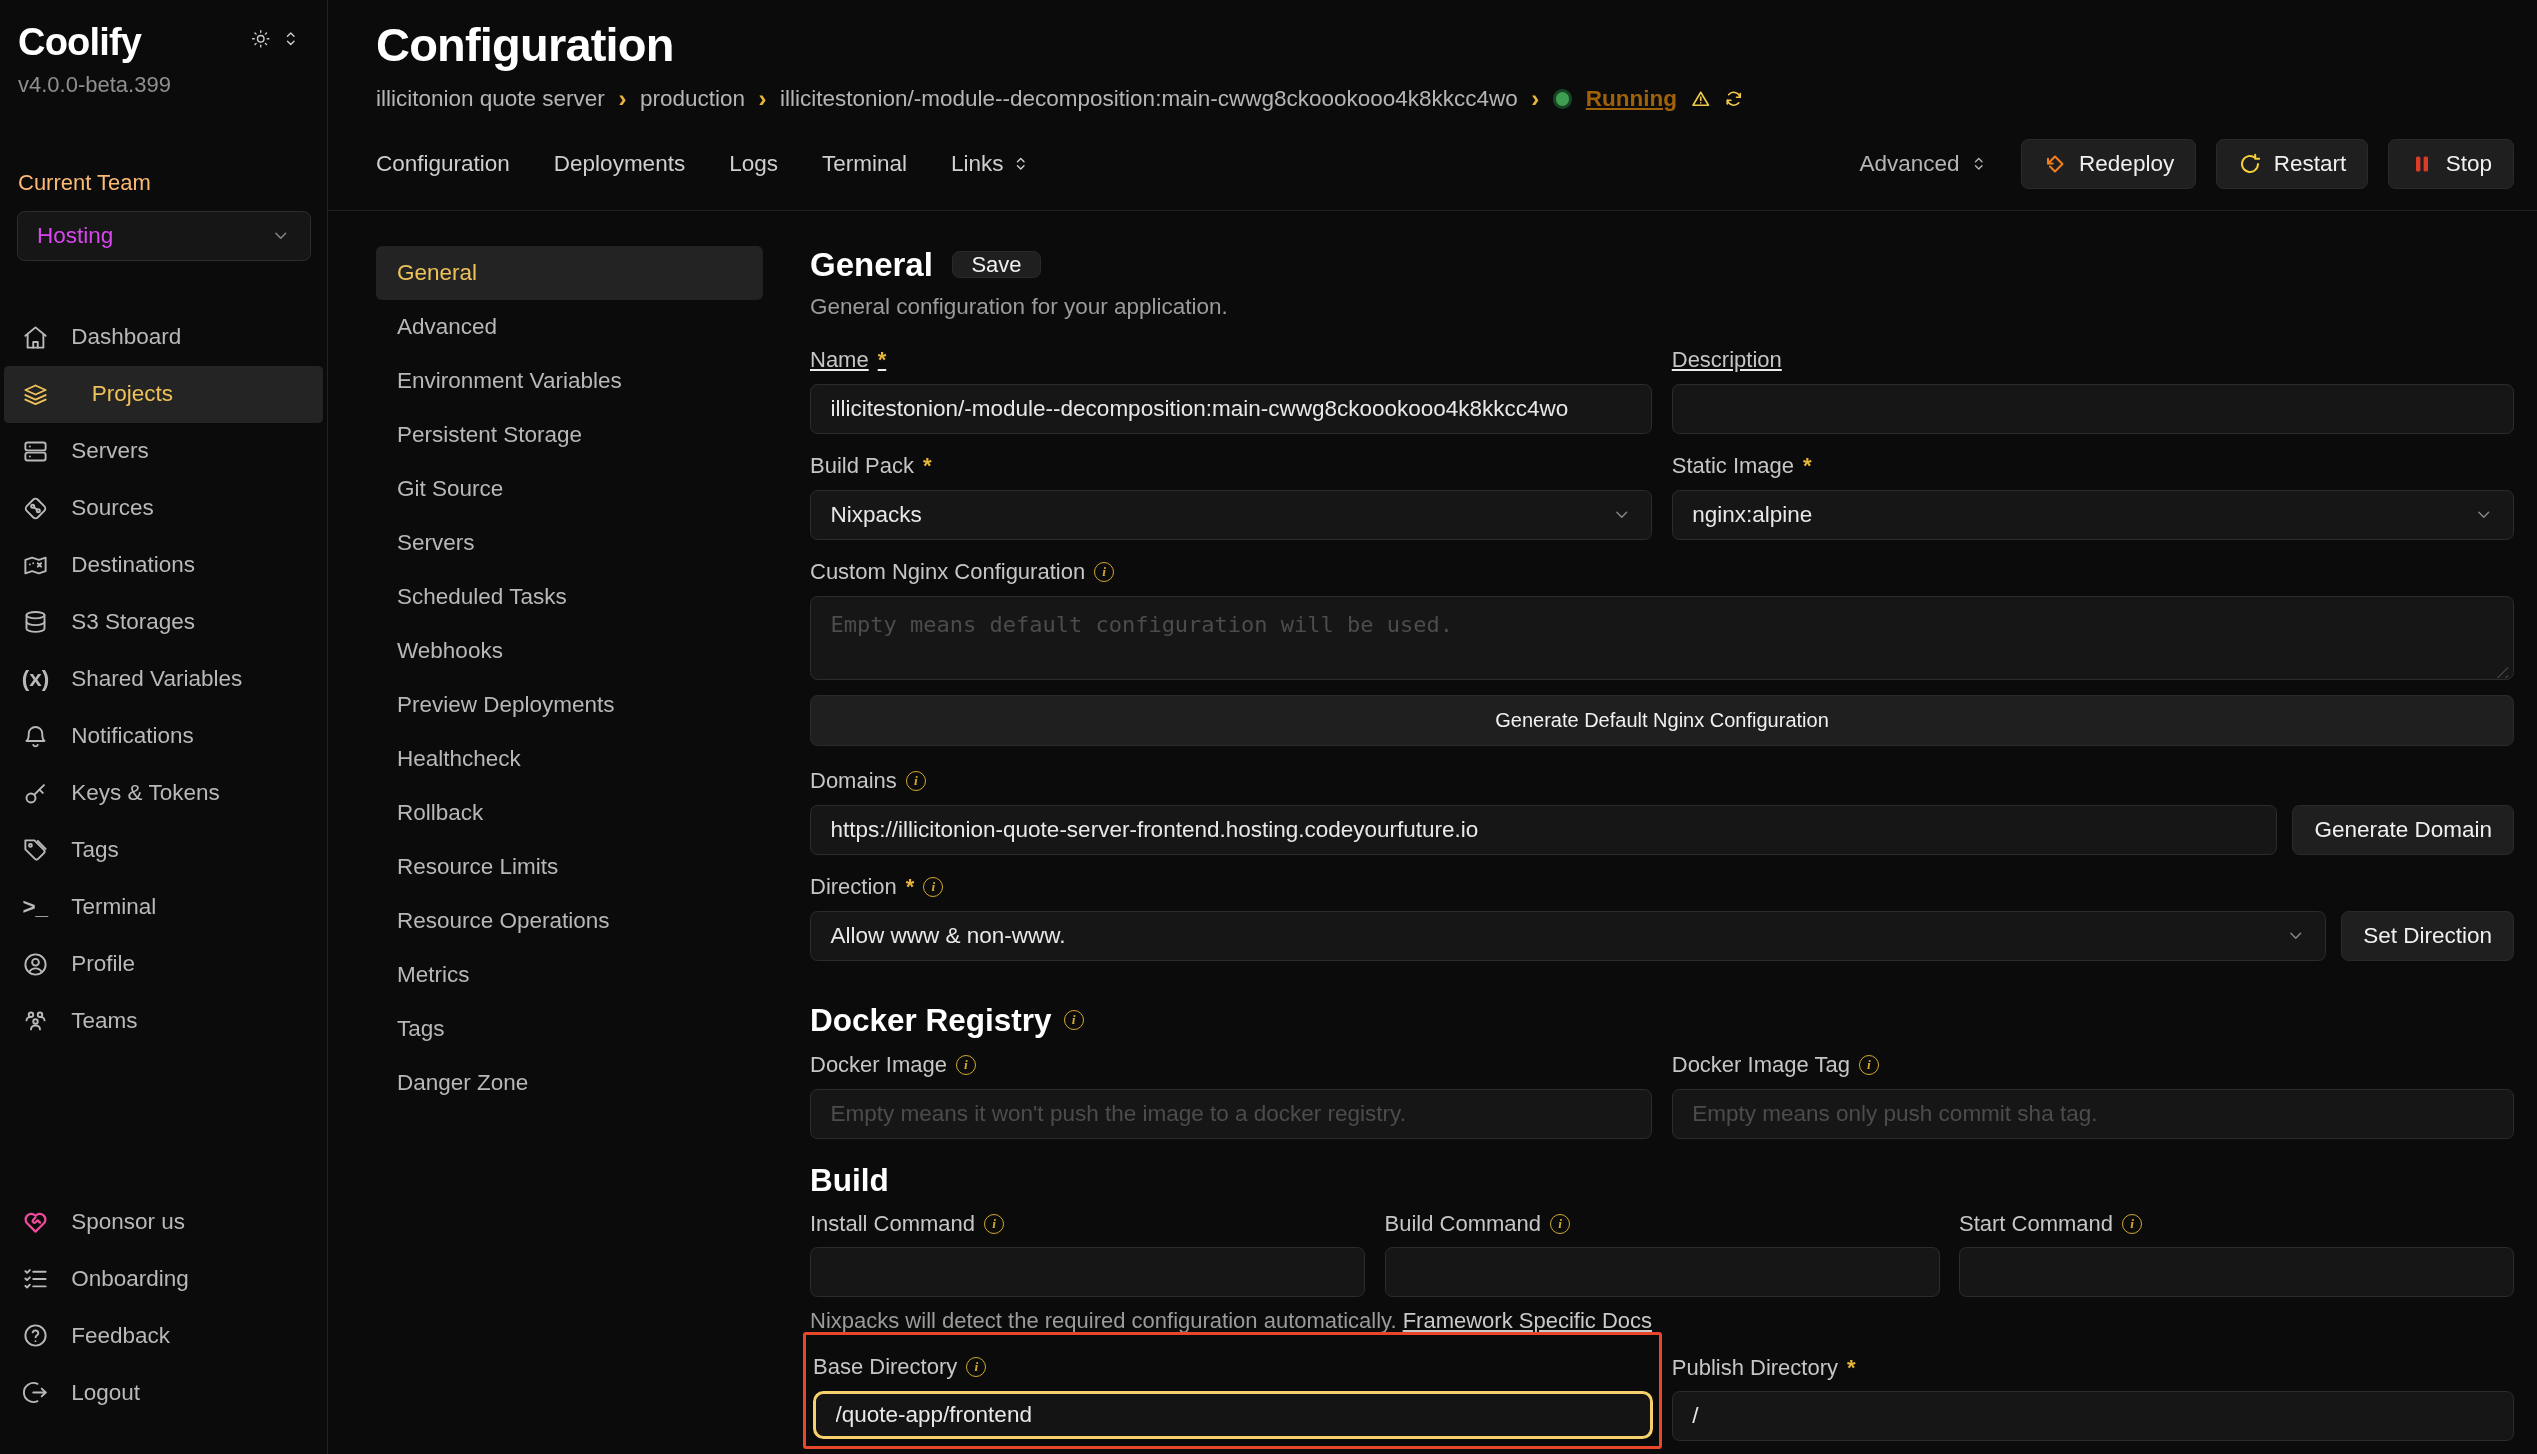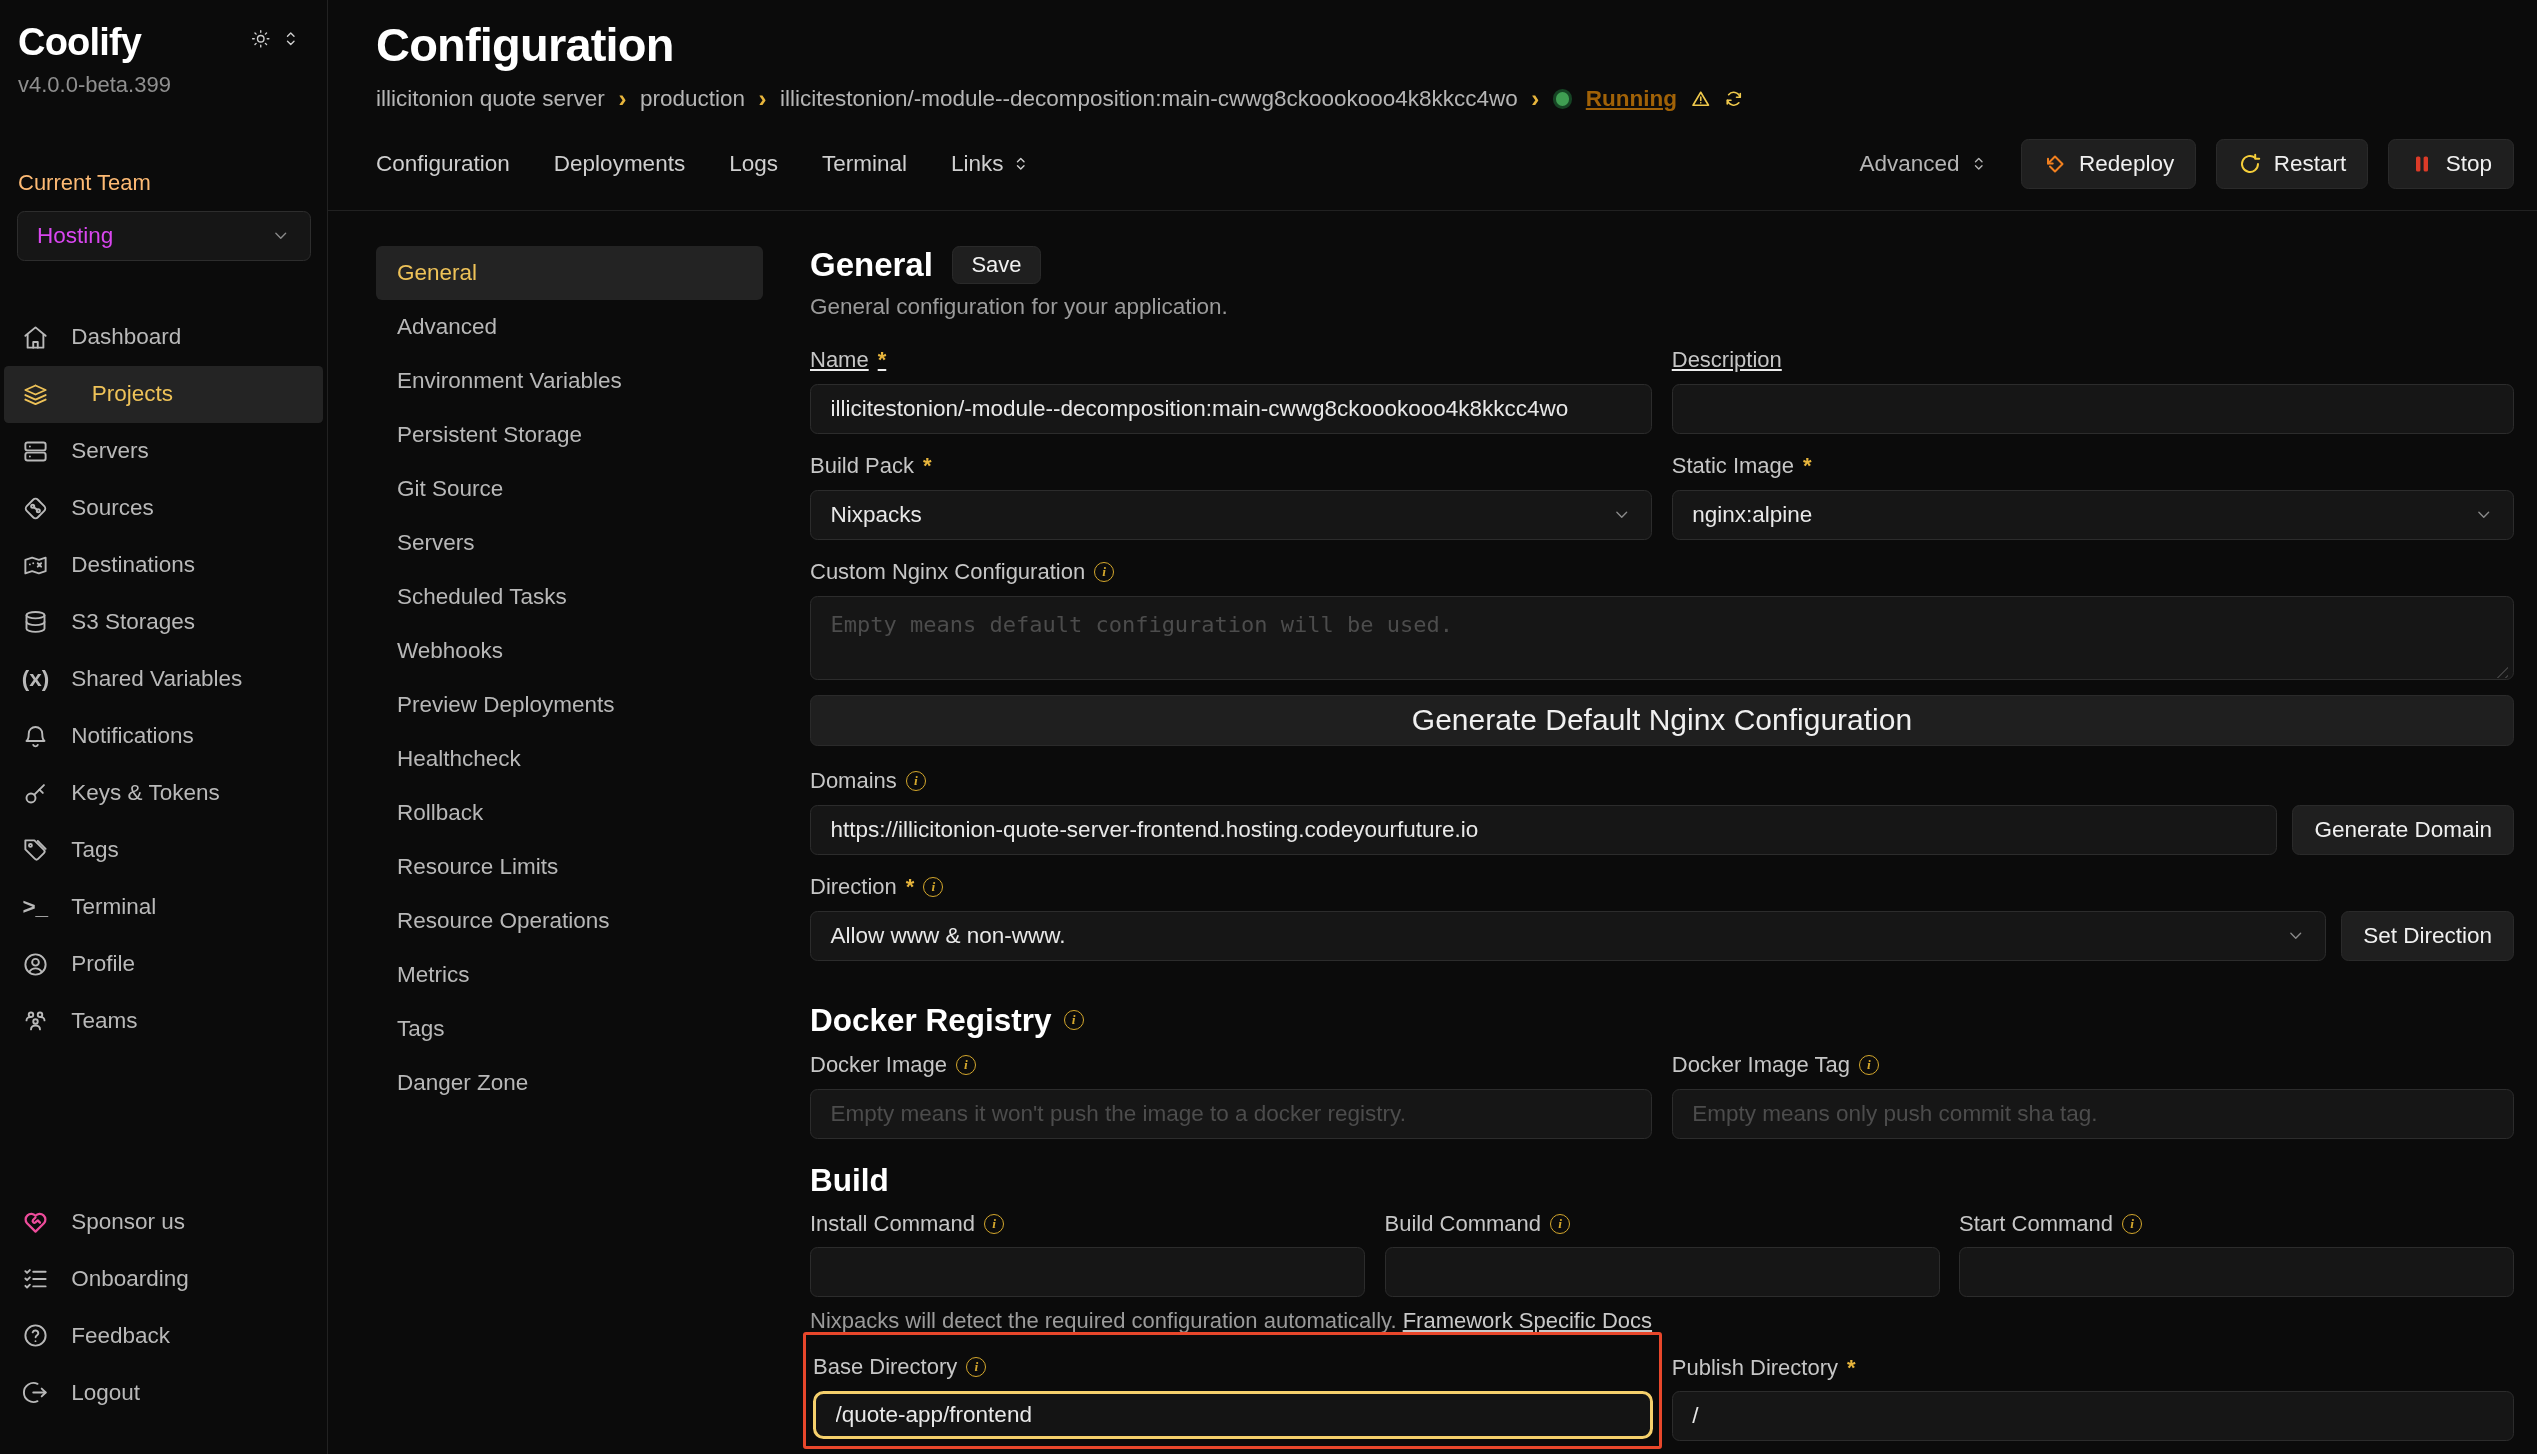--- a/index.html
+++ b/index.html
@@ -72,21 +72,21 @@
   .btn .icon { width:24px; height:24px; }
 
   .content { flex:1; display:flex; padding:35px 24px 0 48px; overflow:hidden; }
   .subnav { width:387px; flex:none; display:flex; flex-direction:column; }
   .subnav-item { height:54px; display:flex; align-items:center; padding:0 21px; color:#b8b8b8; border-radius:6px; cursor:pointer; }
   .subnav-item.active { background:#232323; color:#eec258; }
 
   .form { flex:1; margin-left:47px; position:relative; }
   .sec-head { display:flex; align-items:center; gap:19.5px; }
   .sec-title { font-size:33px; font-weight:700; color:#fff; }
-  .save-btn { height:38px; padding:8px 18px; font-size:22px; }
+  .save-btn { height:27px; padding:8px 18px; font-size:22px; }
   .subtitle { color:#9b9b9b; margin-top:10.5px; }
 
   .grid2 { display:grid; grid-template-columns:1fr 1fr; column-gap:19.5px; }
   .grid3 { display:grid; grid-template-columns:1fr 1fr 1fr; column-gap:19.5px; }
   .field-label { display:flex; align-items:center; gap:9px; color:#c6c6c6; font-size:22px; margin-bottom:10.5px; }
   .req { color:#e7b53c; font-weight:700; }
   .info {
     width:20px;height:20px;border:1.5px solid #d4a72c;border-radius:50%;
     color:#d4a72c;font-size:13.5px;font-weight:700;
     display:inline-flex;align-items:center;justify-content:center;
@@ -99,21 +99,21 @@
   }
   .inp::placeholder { color:#4c4c4c; }
   .sel { display:flex; align-items:center; justify-content:space-between; cursor:pointer; }
   .chev { color:#8a8a8a; }
   .txt { height:84px; padding:15px 19.5px; resize:none; }
   .txt::placeholder { font-family:"DejaVu Sans Mono", monospace; color:#4c4c4c; font-size:22px; }
   .txt-wrap { position:relative; }
   .resize-handle { position:absolute; right:6px; bottom:7.5px; width:12px; height:12px;
      background:repeating-linear-gradient(135deg, transparent 0 3.8px, #3c3c3c 3.8px 5.3px);
      clip-path:polygon(100% 0, 100% 100%, 0 100%); }
-  .wide-btn { width:100%; height:51px; justify-content:center; font-size:30px; }
+  .wide-btn { width:100%; height:51px; justify-content:center; font-size:20px; }
   .inline-row { display:flex; gap:15px; }
   .inline-row .sel, .inline-row .inp { flex:1; }
   .side-btn { flex:none; white-space:nowrap; }
   .h2 { font-size:31.5px; font-weight:700; color:#fff; display:flex; align-items:center; gap:12px; }
   .note { color:#9b9b9b; font-size:22px; }
   .note a { color:#c9c9c9; }
 
   .annotation-box {
     border:3.8px solid #e8472b; border-radius:3px;
     margin:-22.5px -9.8px 0 -6.8px;

